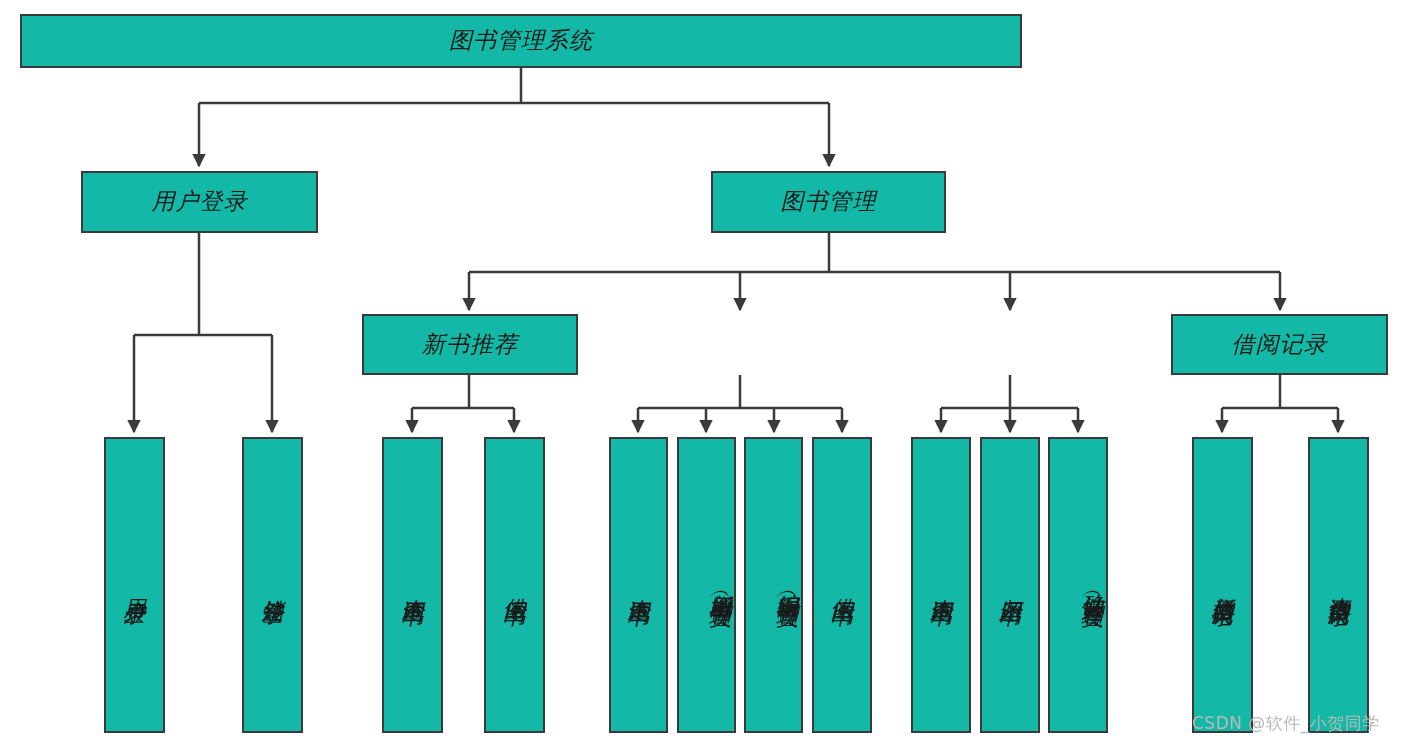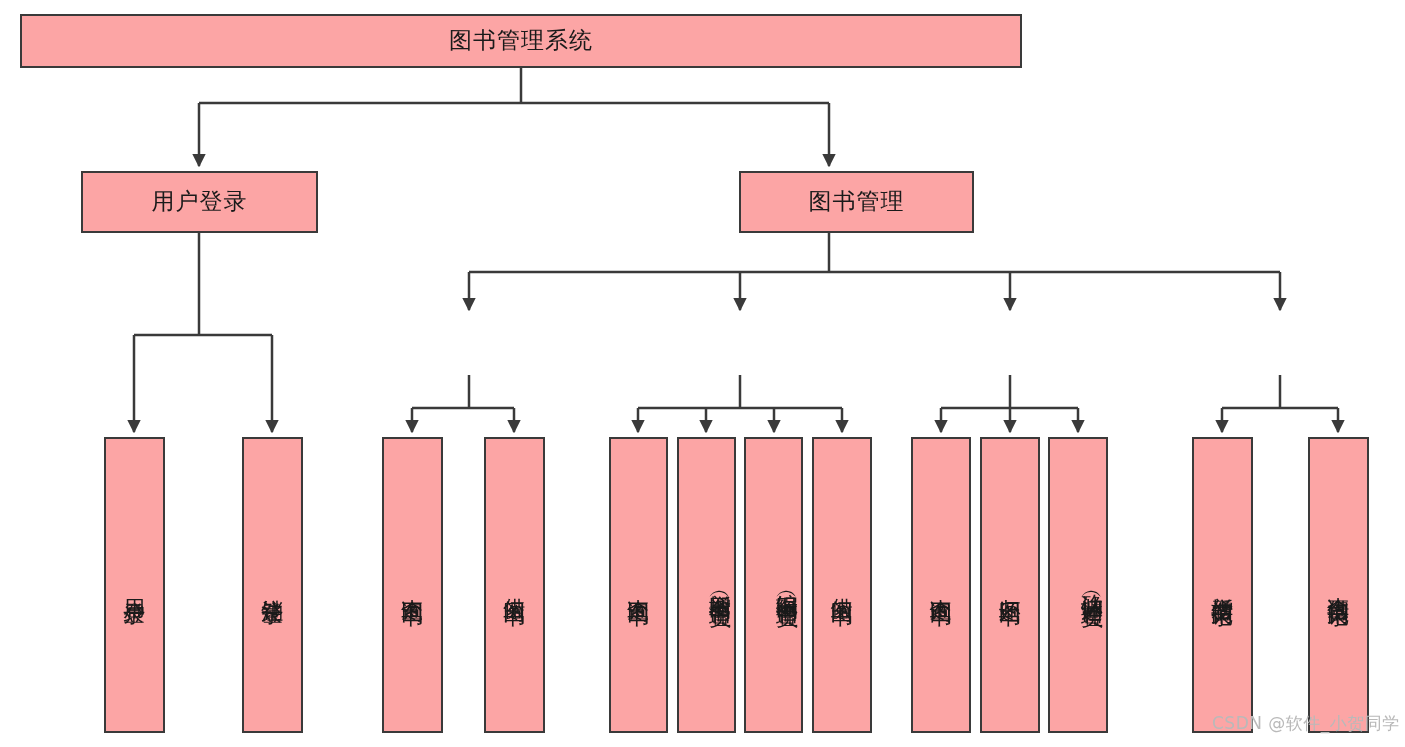--- a/index.html
+++ b/index.html
@@ -18,26 +18,27 @@
   svg.edges {
     position: absolute;
     left: 0;
     top: 0;
     width: 1405px;
     height: 747px;
   }
   .node {
     position: absolute;
     box-sizing: border-box;
-    background: #fca5a5;
+    background: #14b8a6;
     border: 2.5px solid #3a3a3a;
     display: flex;
     align-items: center;
     justify-content: center;
     color: #1a1a1a;
+    font-style: italic;
   }
   .node-h {
     font-size: 23px;
     letter-spacing: 1px;
     line-height: 1.2;
   }
   .node-v {
     writing-mode: vertical-rl;
     text-orientation: upright;
     font-size: 22px;
@@ -49,21 +50,20 @@
     align-items: flex-start;
   }
   .watermark {
     position: absolute;
     left: 1192px;
     top: 712px;
     font-size: 17px;
     color: #b9b9b9;
     letter-spacing: 0.5px;
     white-space: nowrap;
-    padding-left: 20px;
   }
 </style>
 </head>
 <body>
 
 <div id="canvas">
 
   <svg class="edges" viewBox="0 0 1405 747" xmlns="http://www.w3.org/2000/svg">
     <defs>
       <marker id="arrow" viewBox="0 0 10 10" refX="9" refY="5" markerWidth="5.5" markerHeight="5.5" orient="auto-start-reverse">
@@ -110,22 +110,24 @@
       <path d="M 1280 375 L 1280 408"></path>
       <path d="M 1222 408 L 1338 408"></path>
       <path d="M 1222 408 L 1222 432" marker-end="url(#arrow)"></path>
       <path d="M 1338 408 L 1338 432" marker-end="url(#arrow)"></path>
     </g>
   </svg>
 
   <div class="node node-h" style="left:20px; top:14px; width:1002px; height:54px;">图书管理系统</div>
 
   <div class="node node-h" style="left:81px; top:171px; width:237px; height:62px;">用户登录</div>
-  <div class="node node-h" style="left:711px; top:171px; width:235px; height:62px;margin-left:28px;">图书管理</div>
+  <div class="node node-h" style="left:711px; top:171px; width:235px; height:62px;">图书管理</div>
 
+  <div class="node node-h" style="left:362px; top:314px; width:216px; height:61px;">新书推荐</div>
+  <div class="node node-h" style="left:1171px; top:314px; width:217px; height:61px;">借阅记录</div>
 
   <div class="node node-v" style="left:104px; top:437px; width:61px; height:296px;">用户登录</div>
   <div class="node node-v" style="left:242px; top:437px; width:61px; height:296px;">注销登录</div>
 
   <div class="node node-v" style="left:382px; top:437px; width:61px; height:296px;">查询图书</div>
   <div class="node node-v" style="left:484px; top:437px; width:61px; height:296px;">借阅图书</div>
 
   <div class="node node-v" style="left:609px; top:437px; width:59px; height:296px;">查询图书</div>
   <div class="node node-v top-align" style="left:677px; top:437px; width:59px; height:296px;">新增图书（管理员）</div>
   <div class="node node-v top-align" style="left:744px; top:437px; width:59px; height:296px;">编辑图书（管理员）</div>

